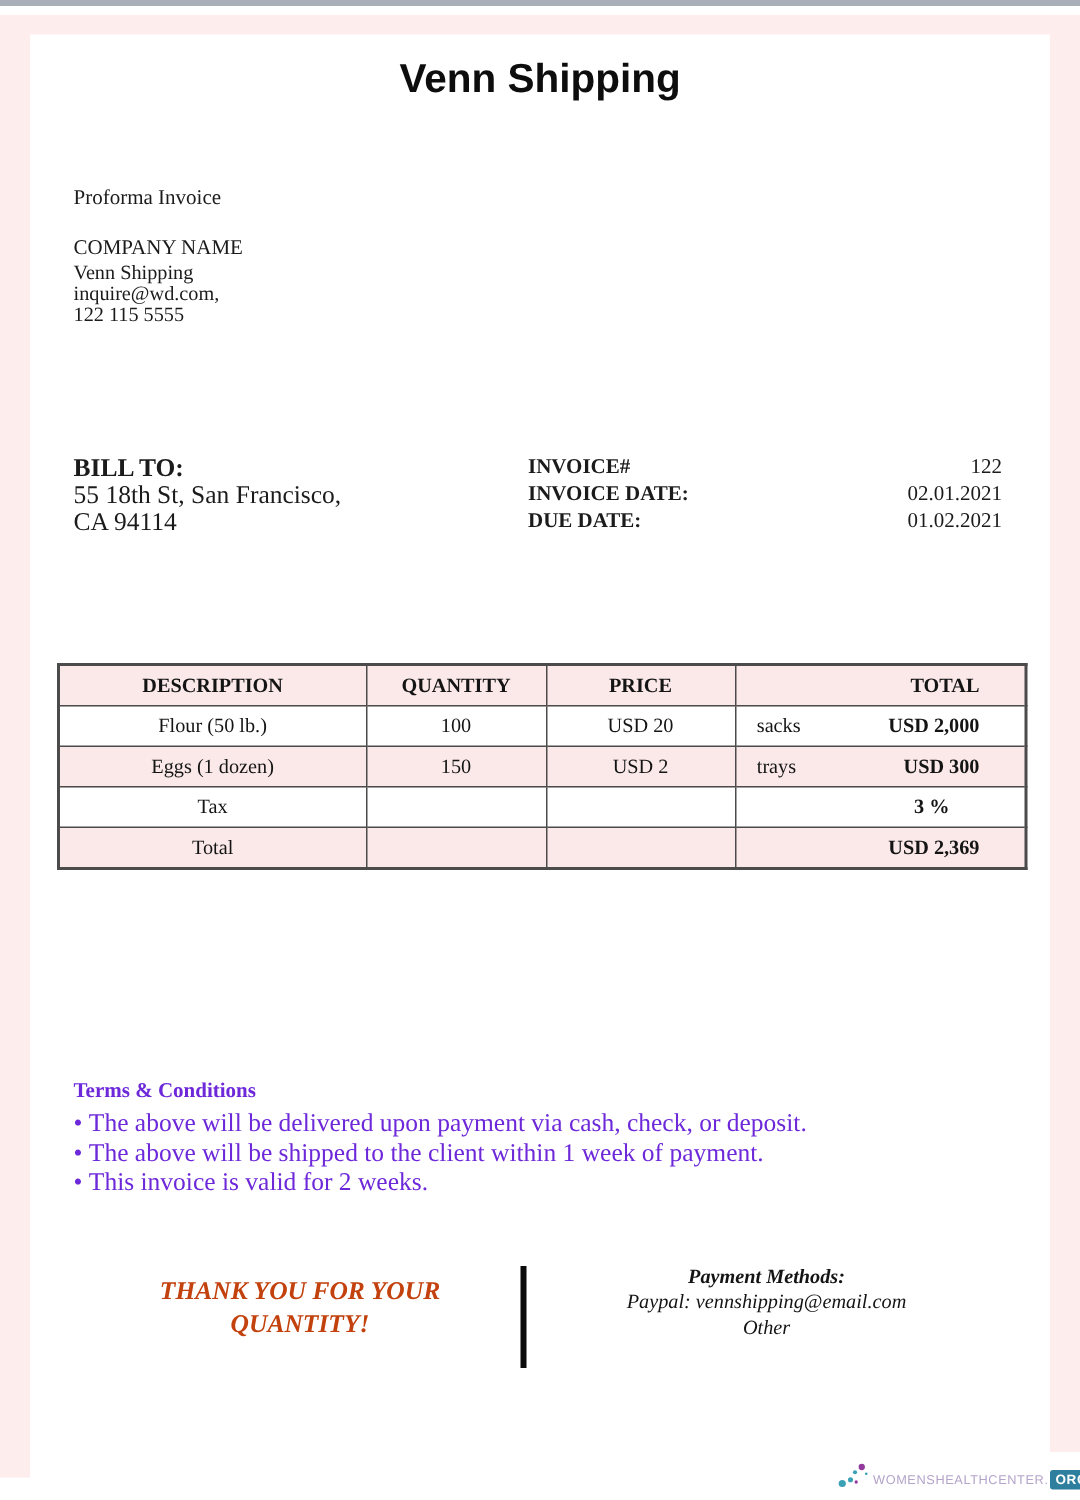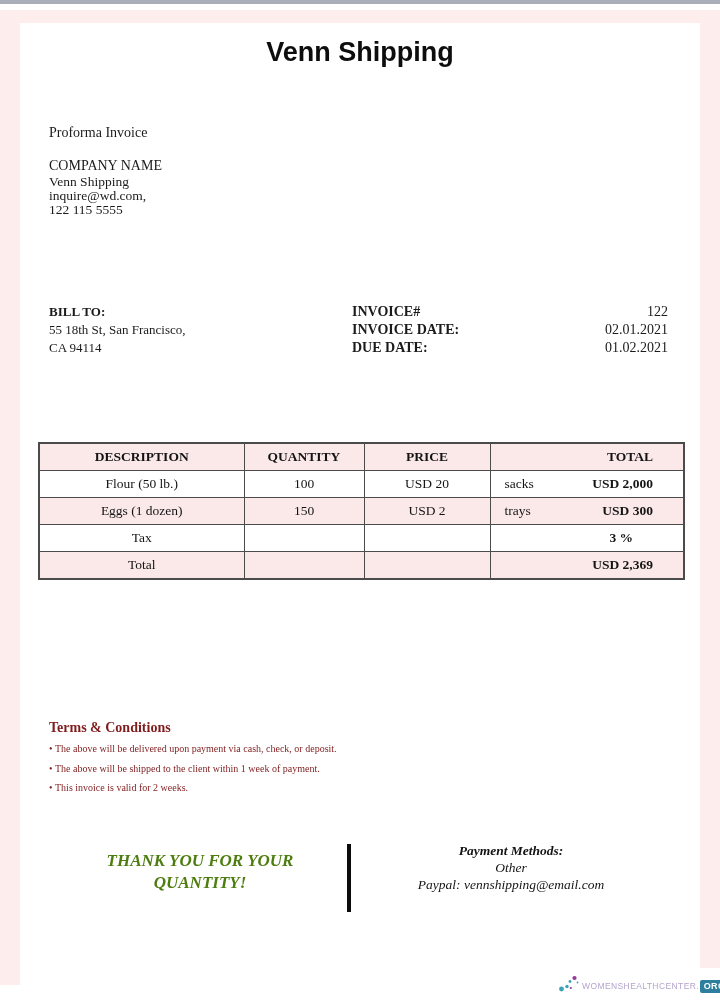--- a/index.html
+++ b/index.html
@@ -33,21 +33,21 @@
     left: 20px; top: 37px; width: 680px;
     text-align: center;
     font-family: "Liberation Sans", sans-serif;
     font-weight: 700; font-size: 27px; color: #0d0d0d;
   }
   .doc-type { left: 49px; top: 125px; font-size: 14px; }
 
   .company-block { left: 49px; top: 157px; font-size: 13.5px; line-height: 14px; }
   .company-label { font-size: 14px; line-height: 18px; }
 
-  .billto-block { left: 49px; top: 303px; font-size: 13px; line-height: 18px; }
+  .billto-block { left: 49px; top: 303px; font-size: 17px; line-height: 18px; }
   .billto-label { font-weight: 700; }
 
   .meta-block { left: 352px; top: 303px; width: 316px; font-size: 14px; line-height: 18px; }
   .meta-row { display: flex; justify-content: space-between; align-items: center; }
   .meta-label { font-weight: 700; }
 
   table.items {
     position: absolute; left: 38px; top: 442px;
     border-collapse: collapse; table-layout: fixed;
     width: 645px;
@@ -68,30 +68,30 @@
   table.items td.cell-total {
     text-align: center;
   }
   .total-flex {
     display: flex; justify-content: space-between; align-items: center;
     padding: 0 30px 0 14px;
   }
   tr.row-tax .total-flex { padding-right: 50px; }
   .amount { font-weight: 700; }
 
-  .terms-block { left: 49px; top: 718px; color: #7f1d1d; }
+  .terms-block { left: 49px; top: 718px; color: #6d28d9; }
   .terms-title { font-weight: 700; font-size: 14px; line-height: 20px; }
-  .terms-list { margin: 1px 0 0 0; padding: 0; list-style: none; font-size: 10px; line-height: 19.5px; }
+  .terms-list { margin: 1px 0 0 0; padding: 0; list-style: none; font-size: 17px; line-height: 19.5px; }
   .terms-list li::before { content: "\2022\00a0"; }
 
   .thankyou-block {
     left: 60px; top: 850px; width: 280px;
     text-align: center;
     font-weight: 700; font-style: italic;
-    font-size: 17px; line-height: 22px; color: #4d7c0f;
+    font-size: 17px; line-height: 22px; color: #c2410c;
   }
   .footer-divider {
     left: 347px; top: 844px; width: 4px; height: 68px;
     background: #0b0b0b;
   }
   .payment-block {
     left: 380px; top: 842px; width: 262px;
     text-align: center; font-style: italic;
     font-size: 13.5px; line-height: 17px; color: #141414;
   }
@@ -230,22 +230,22 @@
 
 <div class="abs thankyou-block">
   <div>THANK YOU FOR YOUR</div>
   <div>QUANTITY!</div>
 </div>
 
 <div class="abs footer-divider"></div>
 
 <div class="abs payment-block">
   <div class="payment-title">Payment Methods:</div>
+  <div>Paypal: vennshipping@email.com</div>
   <div>Other</div>
-  <div>Paypal: vennshipping@email.com</div>
 </div>
 
 <div class="abs watermark">
   <svg class="wm-logo" viewBox="0 0 22 20" xmlns="http://www.w3.org/2000/svg">
     <circle cx="3.5" cy="16" r="2.4" fill="#3ba1b5"></circle>
     <circle cx="9" cy="13.5" r="1.7" fill="#3ba1b5"></circle>
     <circle cx="12.8" cy="15" r="1.1" fill="#93399e"></circle>
     <circle cx="12" cy="8.5" r="1.4" fill="#3ba1b5"></circle>
     <circle cx="16.5" cy="5" r="2.1" fill="#93399e"></circle>
     <circle cx="19.5" cy="9.5" r="0.9" fill="#3ba1b5"></circle>

